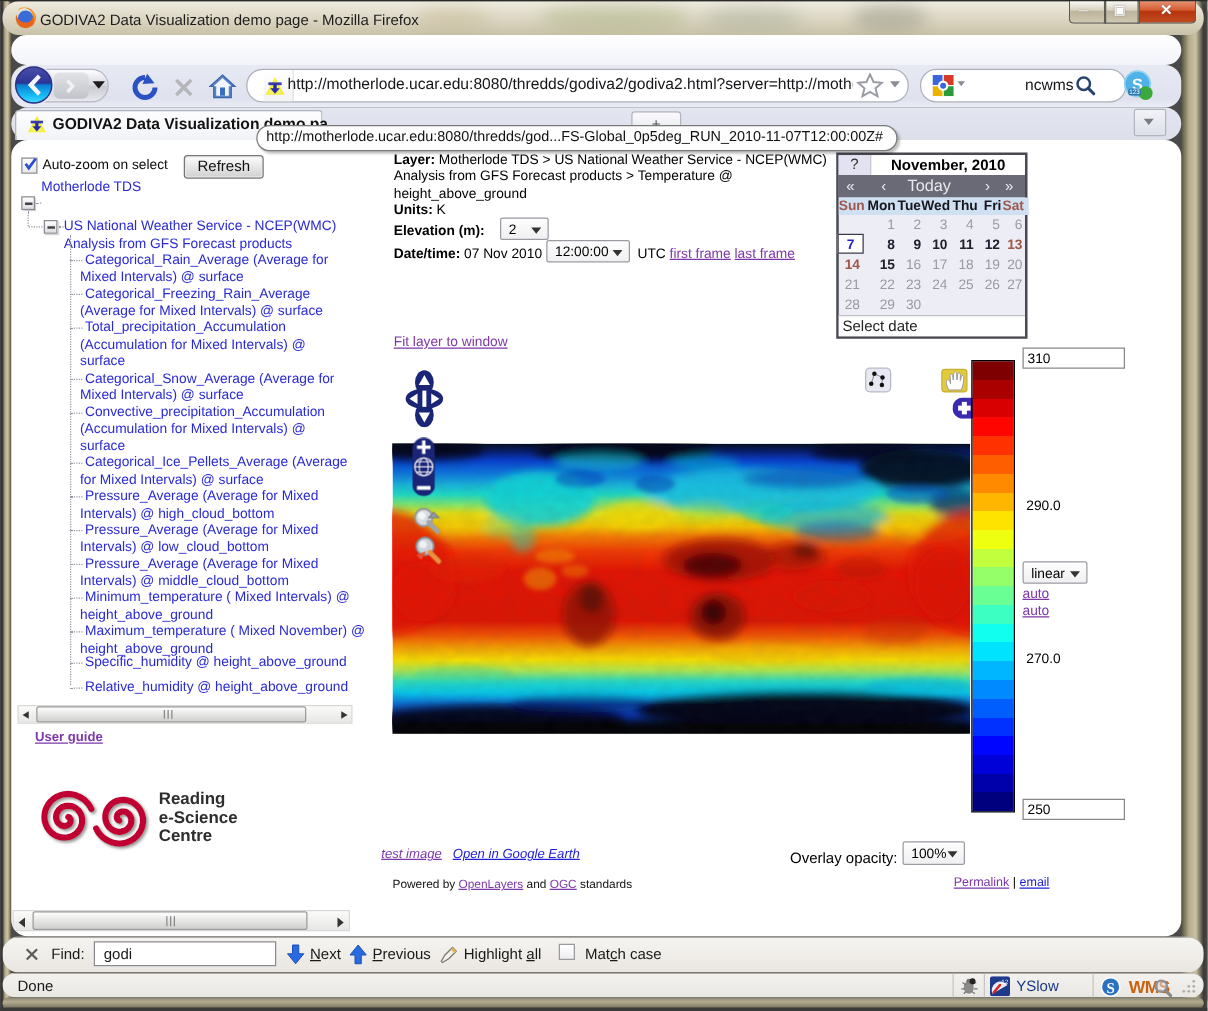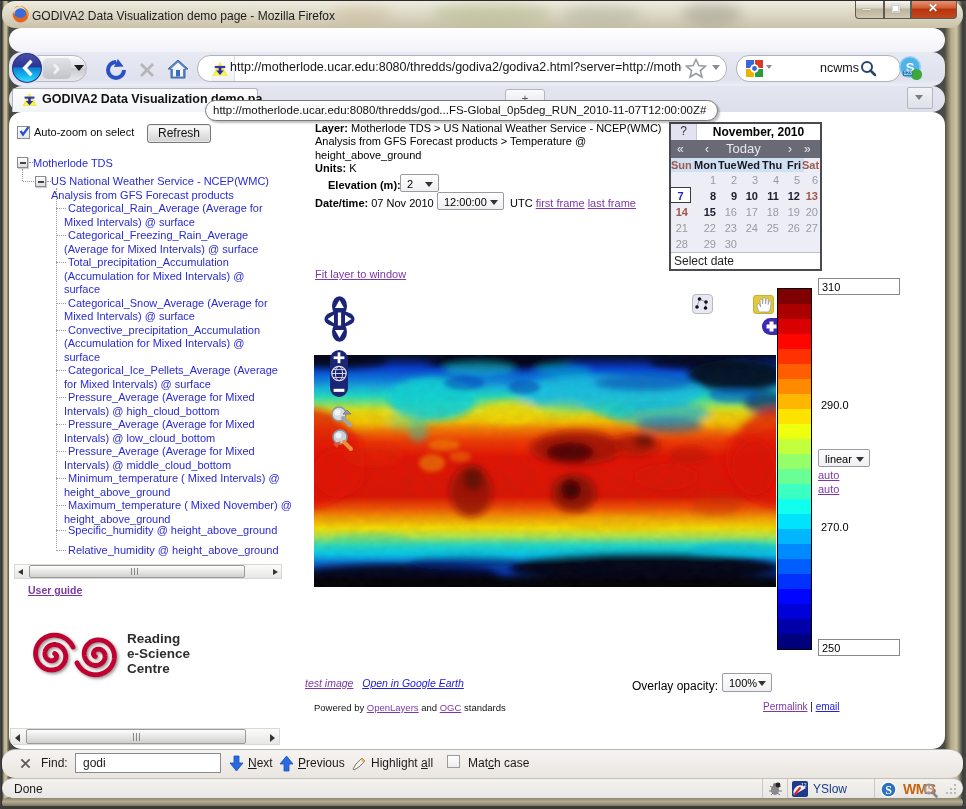--- a/index.html
+++ b/index.html
@@ -195,21 +195,21 @@
     <svg style="position:absolute;left:9px;top:13px;" width="13" height="13" viewBox="0 0 13 13">
         <path d="M2.5 6 L5 9.5 L10.5 2" fill="none" stroke="#2a4fd0" stroke-width="2.2"></path>
       </svg>
     <div style="position:absolute;left:25px;top:14px;font-size:11px;color:#0a0a0a;">Auto-zoom on select</div>
     <div style="position:absolute;left:138px;top:12px;width:64px;height:19px;background:linear-gradient(#fefefe,#e2e2e2 60%,#d0d0d2);border:1px solid #777;border-radius:3px;box-shadow:0 0 0 1px #e8e8e8 inset;font-size:12px;color:#111;text-align:center;line-height:17px;">Refresh</div>
 
     <div style="position:absolute;left:8px;top:45px;width:11px;height:11px;background:linear-gradient(#fff,#dcdce2);border:1px solid #8a8a94;box-shadow:1px 1px 1px #ccc;"></div>
     <div style="position:absolute;left:10.5px;top:49.5px;width:6px;height:2px;background:#444;"></div>
     <div style="position:absolute;left:26px;top:64px;width:11px;height:11px;background:linear-gradient(#fff,#dcdce2);border:1px solid #8a8a94;box-shadow:1px 1px 1px #ccc;"></div>
     <div style="position:absolute;left:28.5px;top:68.5px;width:6px;height:2px;background:#444;"></div>
-    <div style="position:absolute;left:24px;top:45px;font-size:11px;color:#2a2ad4;">Motherlode TDS</div>
+    <div style="position:absolute;left:24px;top:32px;font-size:11px;color:#2a2ad4;">Motherlode TDS</div>
     <div style="position:absolute;left:42px;top:63px;font-size:11px;line-height:13.5px;color:#2a2ad4;">US National Weather Service - NCEP(WMC)<br>Analysis from GFS Forecast products</div>
 
     <div style="position:absolute;left:47px;top:76px;width:1px;height:360px;border-left:1px dotted #9a9aa4;"></div>
     <div style="position:absolute;left:13px;top:57px;width:1px;height:12px;border-left:1px dotted #9a9aa4;"></div>
     <div style="position:absolute;left:14px;top:69px;width:11px;height:1px;border-top:1px dotted #9a9aa4;"></div>
     <div style="position:absolute;left:20px;top:50px;width:4px;height:1px;border-top:1px dotted #9a9aa4;"></div>
     <div style="position:absolute;left:38px;top:69px;width:4px;height:1px;border-top:1px dotted #9a9aa4;"></div>
     <div id="tree">
       <div class="tl" style="left:59px;top:90px;">Categorical_Rain_Average (Average for</div>
       <div class="tc" style="top:96px;"></div>
@@ -278,21 +278,21 @@
     <div id="sb2" style="position:absolute;left:1px;top:616px;width:270px;height:17px;background:linear-gradient(#fbfbfa,#e6e6e4);border:1px solid #d8d8d6;">
       <div style="position:absolute;left:4px;top:5px;width:0;height:0;border-top:4px solid transparent;border-bottom:4px solid transparent;border-right:5px solid #333;"></div>
       <div style="position:absolute;right:4px;top:5px;width:0;height:0;border-top:4px solid transparent;border-bottom:4px solid transparent;border-left:5px solid #333;"></div>
       <div style="position:absolute;left:15px;top:0px;width:220px;height:15px;background:linear-gradient(#fefefe,#cfcfcd);border:1px solid #9a9a98;border-radius:2px;"></div>
       <div style="position:absolute;left:122px;top:4px;width:1px;height:8px;background:#888;"></div>
       <div style="position:absolute;left:125px;top:4px;width:1px;height:8px;background:#888;"></div>
       <div style="position:absolute;left:128px;top:4px;width:1px;height:8px;background:#888;"></div>
     </div>
     <div id="main">
       <div style="position:absolute;left:306px;top:10px;width:540px;font-size:11px;line-height:13.4px;color:#000;"><b>Layer:</b> Motherlode TDS &gt; US National Weather Service - NCEP(WMC)<br>Analysis from GFS Forecast products &gt; Temperature @<br>height_above_ground<br><b>Units:</b> K</div>
-      <div style="position:absolute;left:306px;top:67px;font-size:11px;margin-left:13px;"><b>Elevation (m):</b></div>
+      <div style="position:absolute;left:306px;top:67px;font-size:11px;"><b>Elevation (m):</b></div>
       <div class="sel" style="left:391px;top:62px;width:39px;height:18px;">
           <span>2</span>
           <i></i>
         </div>
       <div style="position:absolute;left:306px;top:85px;font-size:11px;"><b>Date/time:</b> 07 Nov 2010</div>
       <div class="sel" style="left:428px;top:80px;width:67px;height:18px;">
           <span>12:00:00</span>
           <i></i>
         </div>
       <div style="position:absolute;left:501px;top:85px;font-size:11px;">UTC <a class="pur" href="#">first frame</a> <a class="pur" href="#">last frame</a></div>
@@ -452,21 +452,21 @@
         <div style="position:absolute;left:0;top:0;width:149px;height:16px;background:#fff;"></div>
         <div style="position:absolute;left:0;top:0;width:26px;height:16px;background:#e2e2f0;border-right:1px solid #c8c8d4;font-size:12px;color:#333;text-align:center;line-height:15px;">?</div>
         <div style="position:absolute;left:26px;top:1px;width:123px;height:15px;font-size:12px;font-weight:bold;color:#000;text-align:center;">November, 2010</div>
         <div style="position:absolute;left:0;top:16px;width:149px;height:18px;background:#6a6a76;color:#e8e8ee;font-size:12px;">
           <span style="position:absolute;left:6px;top:2px;">«</span>
           <span style="position:absolute;left:34px;top:2px;">‹</span>
           <span style="position:absolute;left:55px;top:1px;font-size:13px;">Today</span>
           <span style="position:absolute;left:117px;top:2px;">›</span>
           <span style="position:absolute;left:133px;top:2px;">»</span>
         </div>
-        <div style="position:absolute;left:0;top:34px;width:133px;height:14px;background:#cfe0f2;font-size:11px;font-weight:bold;line-height:14px;">
+        <div style="position:absolute;left:0;top:34px;width:152px;height:14px;background:#cfe0f2;font-size:11px;font-weight:bold;line-height:14px;">
           <span style="position:absolute;left:0px;color:#9e5a4e;">Sun</span>
           <span style="position:absolute;left:23px;color:#16161e;">Mon</span>
           <span style="position:absolute;left:47px;color:#16161e;">Tue</span>
           <span style="position:absolute;left:66px;color:#16161e;">Wed</span>
           <span style="position:absolute;left:91px;color:#16161e;">Thu</span>
           <span style="position:absolute;left:116px;color:#16161e;">Fri</span>
           <span style="position:absolute;left:131px;color:#9e5a4e;">Sat</span>
         </div>
         <div class="cday" style="left:26px;top:48px;width:19px;height:16px;line-height:16px;">1</div>
         <div class="cday" style="left:47px;top:48px;width:19px;height:16px;line-height:16px;">2</div>

